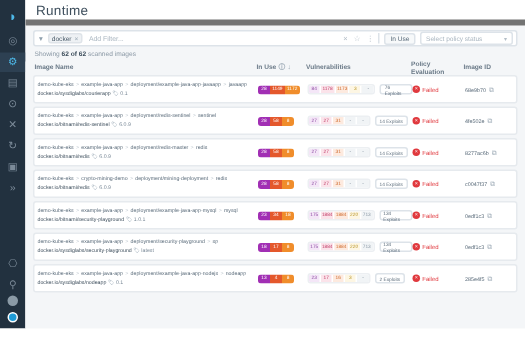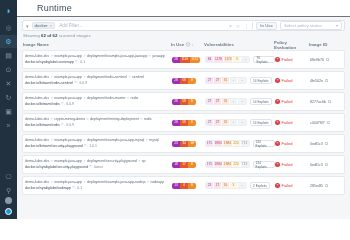--- a/index.html
+++ b/index.html
@@ -36,22 +36,22 @@
     width: 7px; height: 7px; border-radius: 50%;
     background: #8b9aa6; margin-bottom: 4px;
   }
   .side-avatar.blue { background: #1e9bd7; border: 1px solid #fff; }
 
   
   .main { flex: 1 1 auto; height: 219px; background: #f4f6f8; display: flex; flex-direction: column; }
 
   .topbar {
     height: 17px; background: #ffffff;
-    border-bottom: 1px solid #737373;
-    display: flex; align-items: center; padding-left: 20px;
+    border-bottom: 4px solid #737373;
+    display: flex; align-items: center; padding-left: 7px;
     flex: 0 0 17px;
   }
   .topbar h1 { font-size: 9px; font-weight: 400; color: #3d4e5c; letter-spacing: .2px; }
 
   
   .filterwrap { padding: 3px 5px 2px 5px; flex: 0 0 auto; }
   .filterbar {
     height: 11px; background: #ffffff;
     border: 1px solid #dde3e9; border-radius: 2px;
     display: flex; align-items: center; padding: 0 2px;

